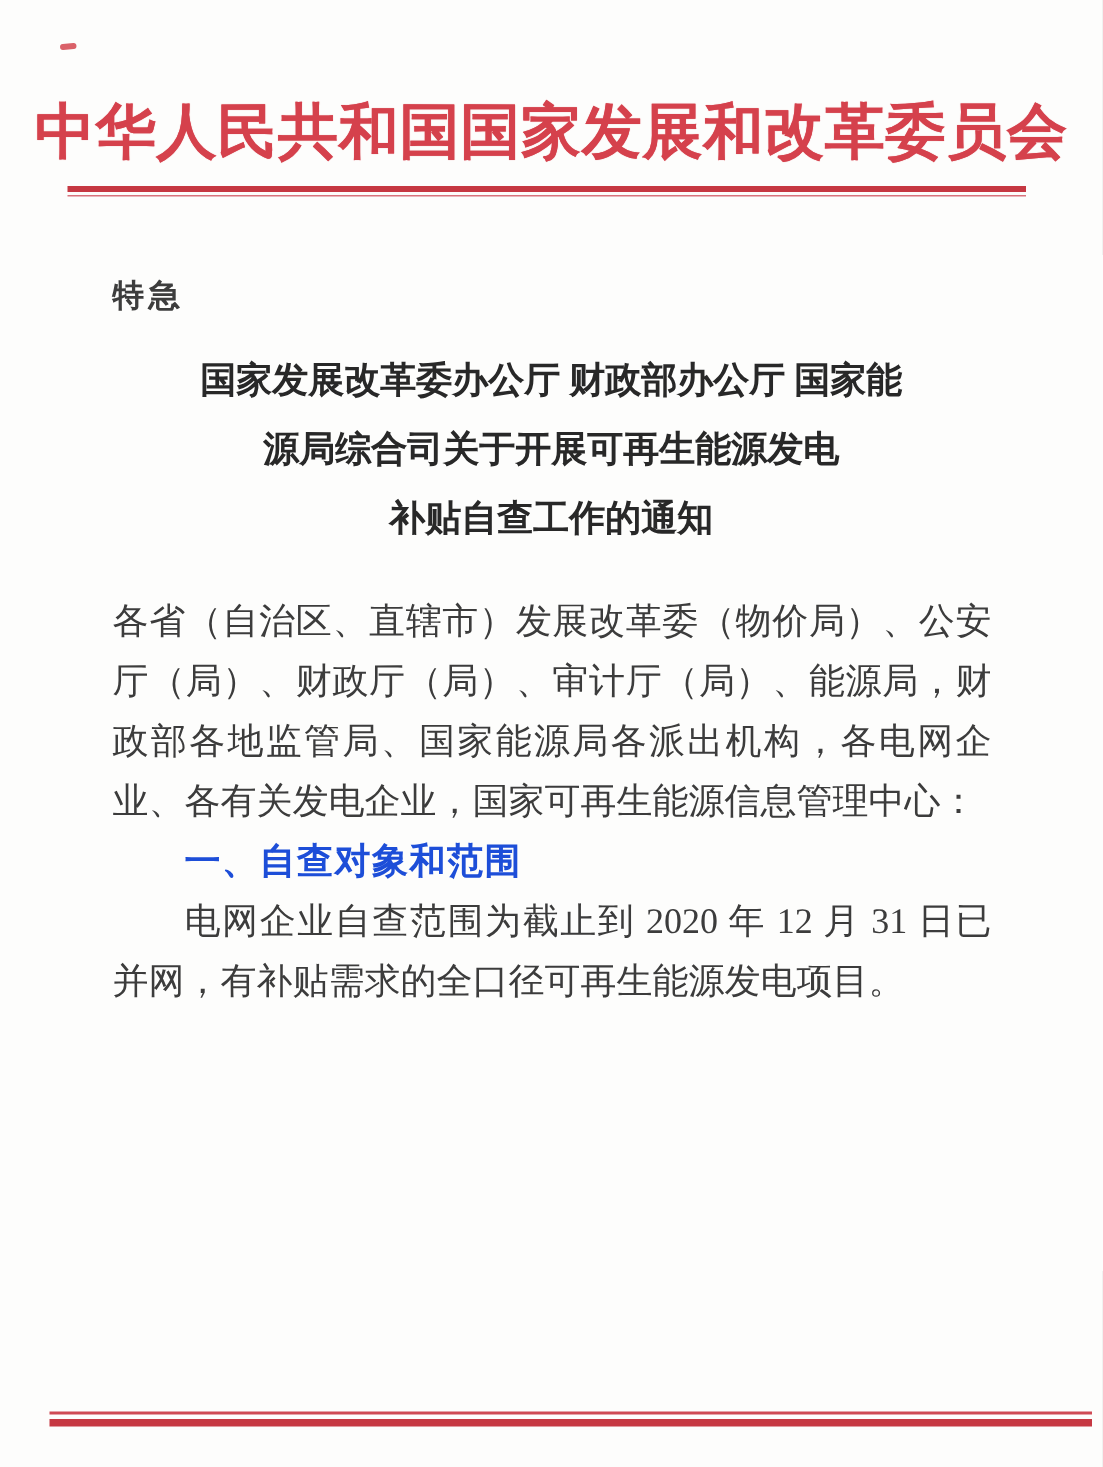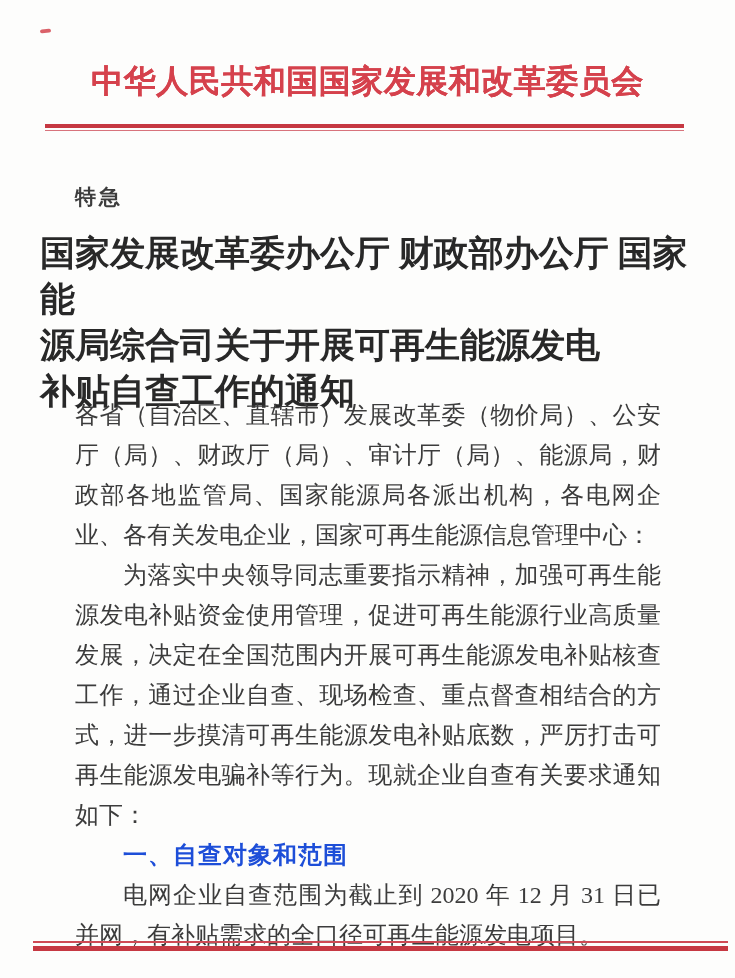--- a/index.html
+++ b/index.html
@@ -19,21 +19,21 @@
     width: 11px; height: 4px;
     background: #d4454f;
     border-radius: 2px;
     transform: rotate(-6deg);
     opacity: 0.85;
   }
   .letterhead {
     position: absolute;
     top: 60px; left: 0; right: 0;
     text-align: center;
-    font-size: 32px;
+    font-size: 40px;
     font-weight: bold;
     letter-spacing: 0.5px;
     color: #d5414c;
     text-shadow: 0 0 0.5px #d5414c;
     white-space: nowrap;
   }
   .rule-top {
     position: absolute;
     top: 124px; left: 45px; width: 639px;
   }
@@ -44,22 +44,22 @@
     top: 183px; left: 75px;
     font-family: Liberation Serif, serif;
     font-size: 21px;
     font-weight: 600;
     letter-spacing: 3px;
     color: #3d3d3d;
   }
   .doc-title {
     position: absolute;
     top: 231px; left: 40px; right: 40px;
-    text-align: left;
-    font-size: 35px;
+    text-align: center;
+    font-size: 24px;
     font-weight: bold;
     line-height: 46px;
     color: #282828;
     white-space: pre-line;
   }
   .doc-body {
     position: absolute;
     top: 395px; left: 75px; width: 586px;
     font-size: 24px;
     line-height: 40px;
@@ -96,21 +96,20 @@
   </div>
 
   <div class="urgency">特急</div>
 
   <div class="doc-title">国家发展改革委办公厅 财政部办公厅 国家能
 源局综合司关于开展可再生能源发电
 补贴自查工作的通知</div>
 
   <div class="doc-body">
     <p>各省（自治区、直辖市）发展改革委（物价局）、公安厅（局）、财政厅（局）、审计厅（局）、能源局，财政部各地监管局、国家能源局各派出机构，各电网企业、各有关发电企业，国家可再生能源信息管理中心：</p>
-    <p class="indent">为落实中央领导同志重要指示精神，加强可再生能源发电补贴资金使用管理，促进可再生能源行业高质量发展，决定在全国范围内开展可再生能源发电补贴核查工作，通过企业自查、现场检查、重点督查相结合的方式，进一步摸清可再生能源发电补贴底数，严厉打击可再生能源发电骗补等行为。现就企业自查有关要求通知如下：</p>
     <p class="indent section-heading">一、自查对象和范围</p>
     <p class="indent">电网企业自查范围为截止到 2020 年 12 月 31 日已并网，有补贴需求的全口径可再生能源发电项目。</p>
   </div>
 
   <div class="rule-bottom">
     <div class="thin"></div>
     <div class="thick"></div>
   </div>
 
 </div>

